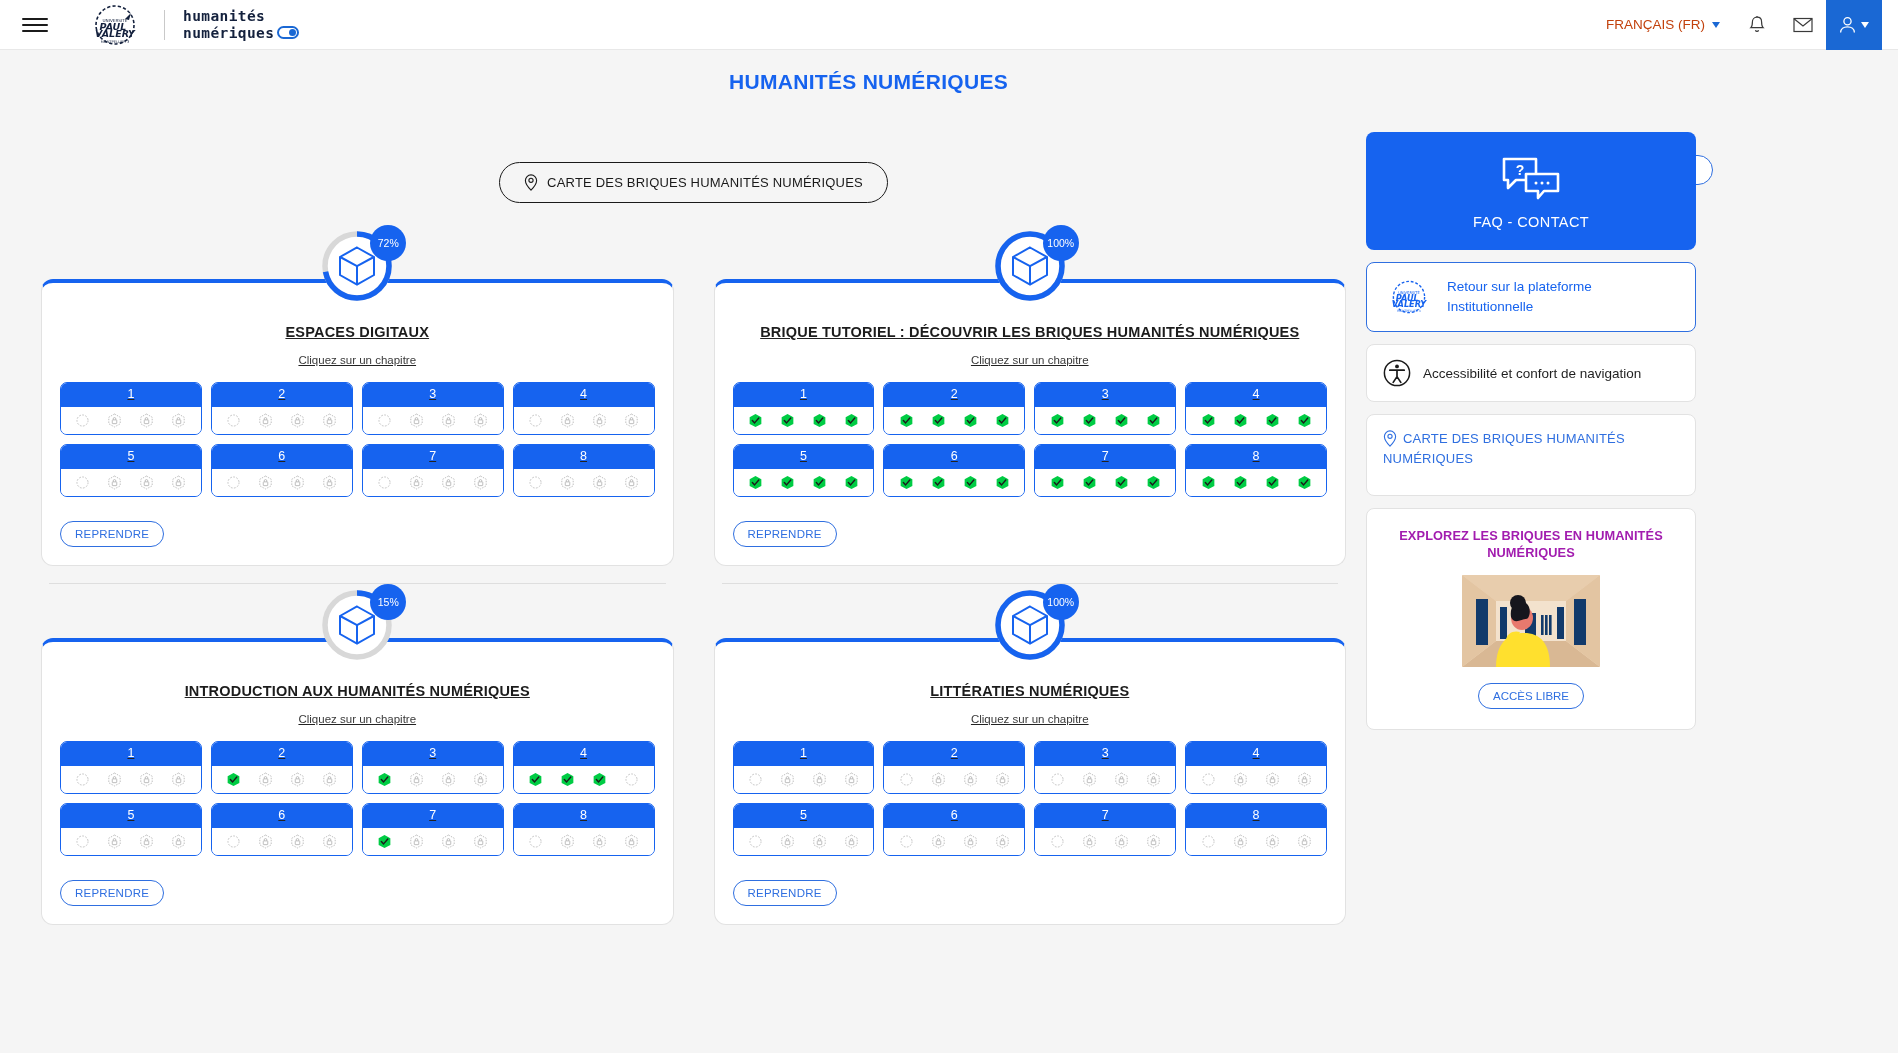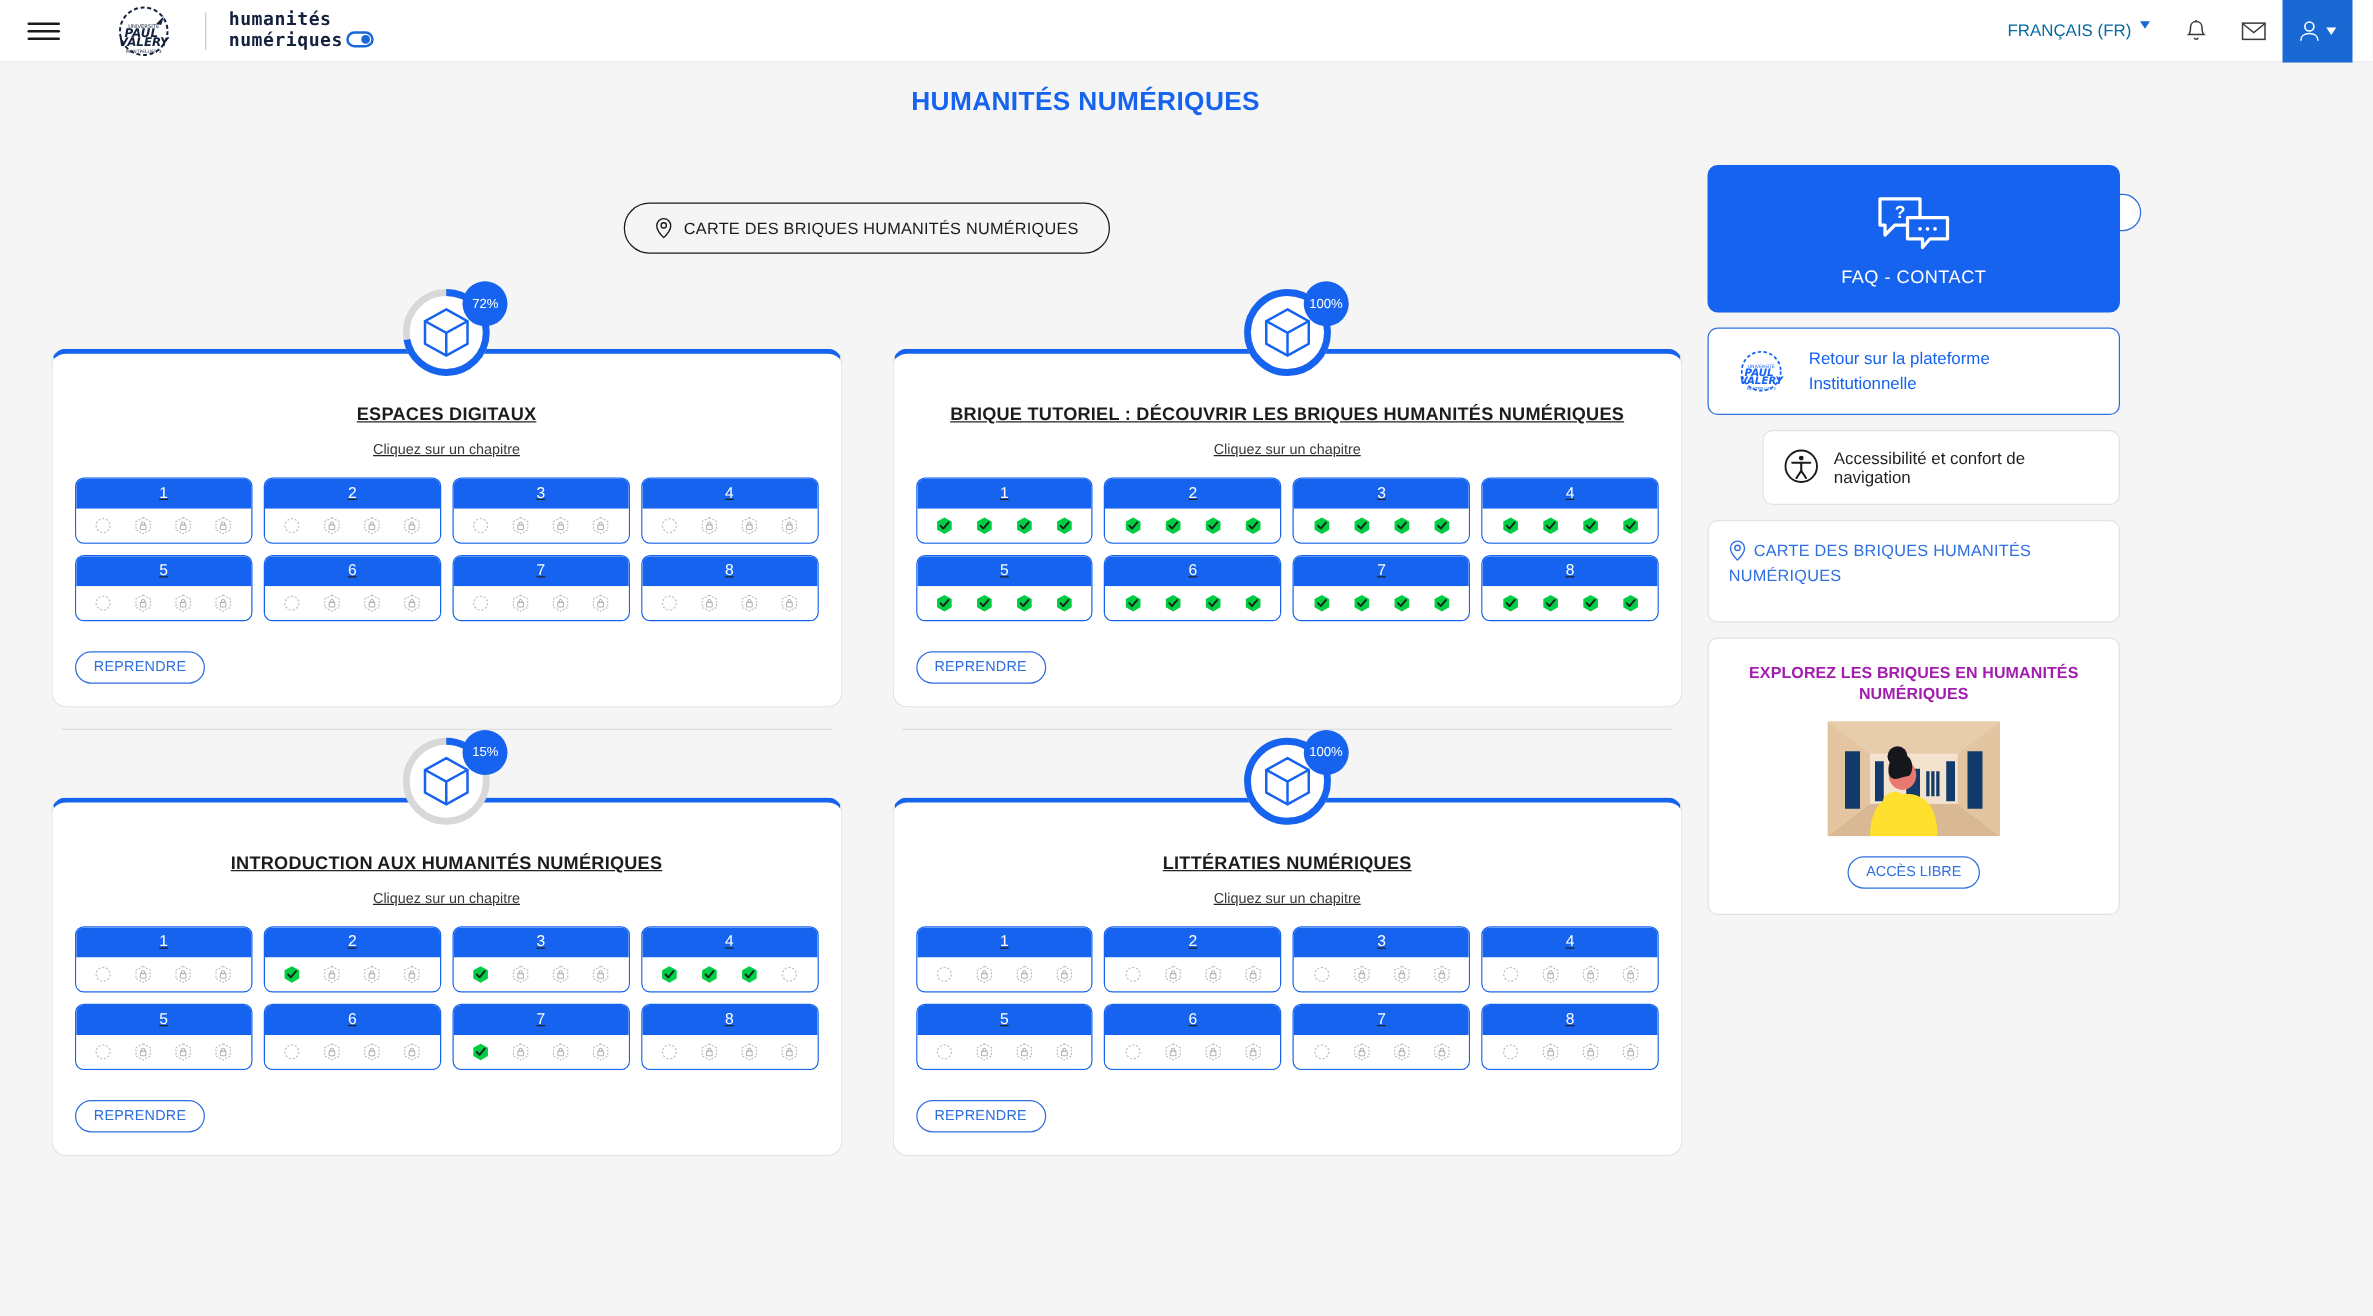--- a/index.html
+++ b/index.html
@@ -70,23 +70,23 @@
     width:7px; height:7px; border-radius:50%;
     background:#1a68d4;
   }
 
   .nav-right {
     margin-left: auto;
     display: flex; align-items: center; gap: 0;
     height: 100%;
   }
   .lang-select {
-    display:flex; gap:7px;
+    display:flex; align-items:center; gap:7px;
     font-size: 13.5px;
-    color: #0369a1;
+    color: #c2410c;
     padding: 0 14px;
     cursor: pointer;
   }
   .chev { width:0;height:0;border-left:4.5px solid transparent;border-right:4.5px solid transparent;border-top:6px solid #1a68d4; }
   .nav-icon-btn {
     width: 46px; height: 50px;
     display:flex; align-items:center; justify-content:center;
     cursor:pointer;
   }
   .user-btn {
@@ -295,24 +295,23 @@
     display:flex; align-items:center; gap: 12px;
     padding: 14px 16px;
     cursor:pointer;
   }
   .plat-text {
     color:#1663ef;
     font-size: 13.5px;
     line-height: 20px;
   }
   .access-block {
-    display:flex; gap: 12px;
+    display:flex; align-items:center; gap: 12px;
     padding: 14px 16px;
     cursor:pointer;
-    margin-left:44px;
   }
   .access-text { font-size: 13.5px; color:#1f1f1f; }
   .carte-block {
     padding: 14px 16px 26px 16px;
     cursor:pointer;
   }
   .carte-text {
     color:#2f6fe0;
     font-size: 13px;
     line-height: 20px;

